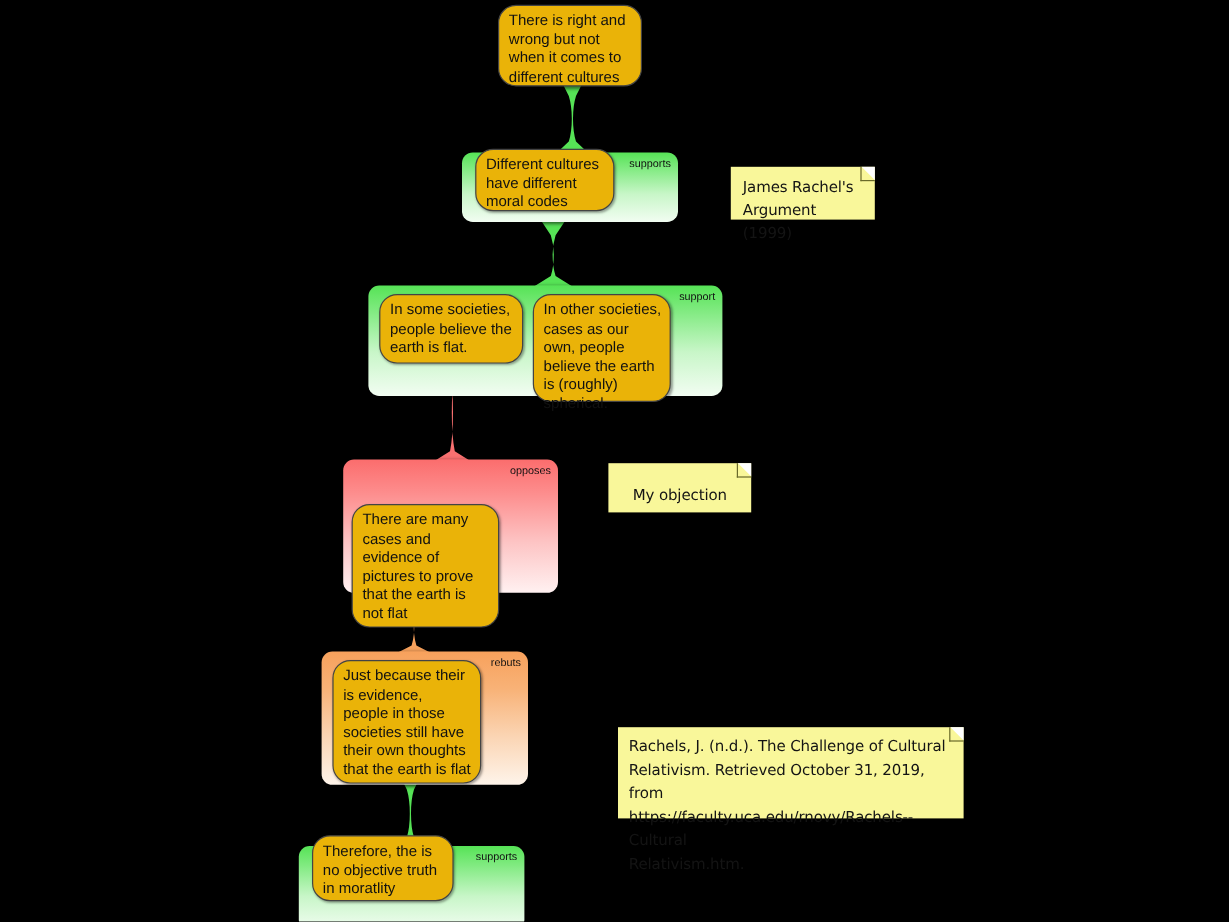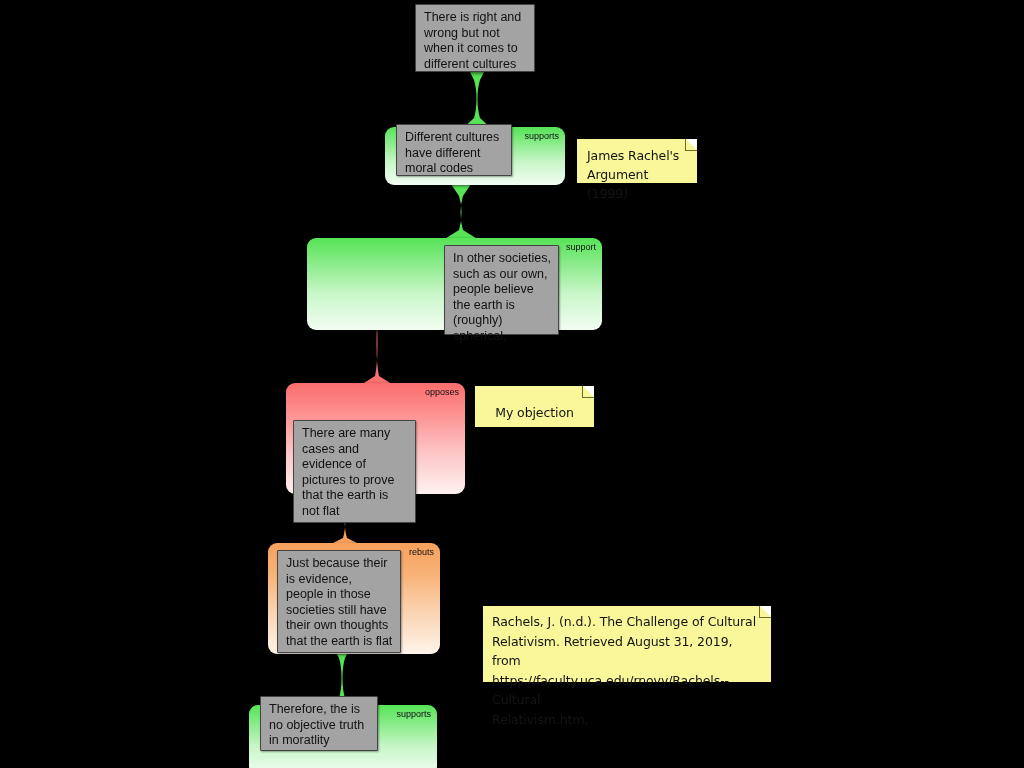--- a/index.html
+++ b/index.html
@@ -56,23 +56,23 @@
     font-size: 9px;
     color: #111111;
     font-family: "Liberation Sans", sans-serif;
     line-height: 11px;
     white-space: nowrap;
   }
 
   
   .card {
     position: absolute;
-    background: #a3a3a3;
+    background: #eab308;
     border: 1px solid #444444;
-    border-radius: 1px;
+    border-radius: 15px;
     box-sizing: border-box;
     padding: 5px 7px 5px 8px;
     font-size: 12.5px;
     line-height: 15.6px;
     color: #111111;
     font-family: "Liberation Sans", sans-serif;
     z-index: 3;
     box-shadow: 1px 1px 2px rgba(0,0,0,0.35);
   }
   .card.top-root {
@@ -85,20 +85,21 @@
     background: #f9f79a;
     box-sizing: border-box;
     padding: 7px 10px 6px 10px;
     font-size: 12.5px;
     line-height: 19px;
     color: #141414;
     font-family: "DejaVu Sans", sans-serif;
     letter-spacing: -0.1px;
     z-index: 4;
     box-shadow: 1px 1px 2px rgba(0,0,0,0.45);
+    margin-left: 32px;
   }
   
   .sticky .fold {
     position: absolute;
     top: 0;
     right: 0;
     width: 11px;
     height: 11px;
     background: linear-gradient(to bottom left, #ffffff 0%, #ffffff 48%, #f9f79a 52%, #f9f79a 100%);
     border-left: 1px solid #6a6a2a;
@@ -144,22 +145,25 @@
 
   <div class="sticky" style="left:577px; top:139px; width:120px; height:44px;">
     <span class="fold"></span>
     <span class="sticky-text">James Rachel's</span>
     <span class="sticky-text">Argument (1999)</span>
   </div>
 
   <div class="node-box green" style="left:307px; top:238px; width:295px; height:92px;">
     <span class="rel-label">support</span>
   </div>
+  <div class="card" style="left:316px; top:245px; width:120px; height:58px;">
+    <span>In some societies, people believe the earth is flat.</span>
+  </div>
   <div class="card" style="left:444px; top:245px; width:115px; height:90px;">
-    <span>In other societies, such as our own, people believe the earth is (roughly) spherical.</span>
+    <span>In other societies, cases as our own, people believe the earth is (roughly) spherical.</span>
   </div>
 
   <div class="node-box red" style="left:286px; top:383px; width:179px; height:111px;">
     <span class="rel-label">opposes</span>
   </div>
   <div class="card" style="left:293px; top:389px; width:123px; height:103px;margin-top:31px;">
     <span>There are many cases and evidence of pictures to prove that the earth is not flat</span>
   </div>
 
   <div class="sticky" style="left:475px; top:386px; width:119px; height:41px; display:flex; justify-content:center; padding:17px 10px;">
@@ -170,21 +174,21 @@
   <div class="node-box orange" style="left:268px; top:543px; width:172px; height:111px;">
     <span class="rel-label">rebuts</span>
   </div>
   <div class="card" style="left:277px; top:550px; width:124px; height:103px;">
     <span>Just because their is evidence, people in those societies still have their own thoughts that the earth is flat</span>
   </div>
 
   <div class="sticky" style="left:483px; top:606px; width:288px; height:76px; line-height:19.5px; padding:6px 9px;">
     <span class="fold"></span>
     <span class="sticky-text">Rachels, J. (n.d.). The Challenge of Cultural</span>
-    <span class="sticky-text">Relativism. Retrieved August 31, 2019, from</span>
+    <span class="sticky-text">Relativism. Retrieved October 31, 2019, from</span>
     <span class="sticky-text">https://faculty.uca.edu/rnovy/Rachels--Cultural</span>
     <span class="sticky-text">Relativism.htm.</span>
   </div>
 
   <div class="node-box green" style="left:249px; top:705px; width:188px; height:70px;">
     <span class="rel-label">supports</span>
   </div>
   <div class="card" style="left:260px; top:696px; width:118px; height:55px;">
     <span>Therefore, the is no objective truth in moratlity</span>
   </div>

